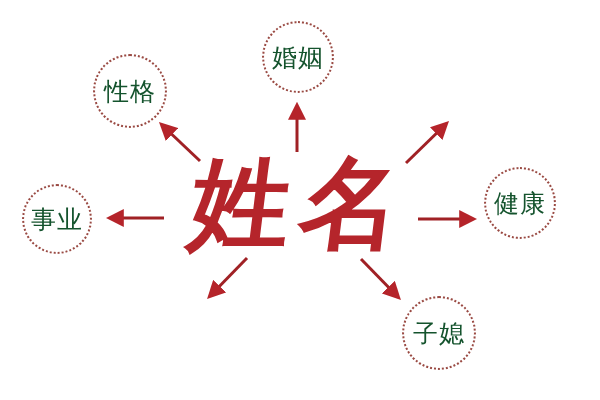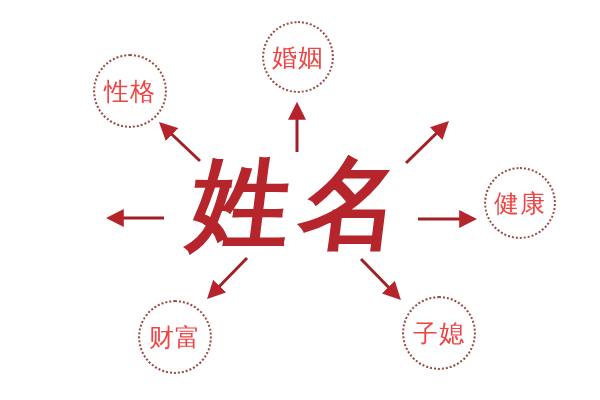--- a/index.html
+++ b/index.html
@@ -47,21 +47,21 @@
     position: absolute;
     border: 2.5px dotted #9a4a43;
     border-radius: 50%;
     display: flex;
     align-items: center;
     justify-content: center;
     box-sizing: border-box;
     background: #ffffff;
   }
   .node .label {
-    color: #ef4444;
+    color: #14532d;
     font-size: 25px;
     letter-spacing: 1px;
     white-space: nowrap;
     font-family: Liberation Mono, monospace;
   }
   .node-marriage    { left: 262px; top: 21px;  width: 72px; height: 72px; }
   .node-personality { left: 93px;  top: 54px;  width: 74px; height: 74px; }
   .node-destiny     { left: 433px; top: 51px;  width: 76px; height: 76px; }
   .node-career      { left: 22px;  top: 184px; width: 70px; height: 70px; }
   .node-health      { left: 484px; top: 167px; width: 72px; height: 72px; }
@@ -92,26 +92,26 @@
 
   <div class="node node-marriage">
     <span class="label">婚姻</span>
   </div>
 
   <div class="node node-personality">
     <span class="label">性格</span>
   </div>
 
 
+  <div class="node node-career">
+    <span class="label">事业</span>
+  </div>
 
   <div class="node node-health">
     <span class="label">健康</span>
   </div>
 
-  <div class="node node-wealth">
-    <span class="label">财富</span>
-  </div>
 
   <div class="node node-children">
     <span class="label">子媳</span>
   </div>
 
 </div>
 
 </body></html>

